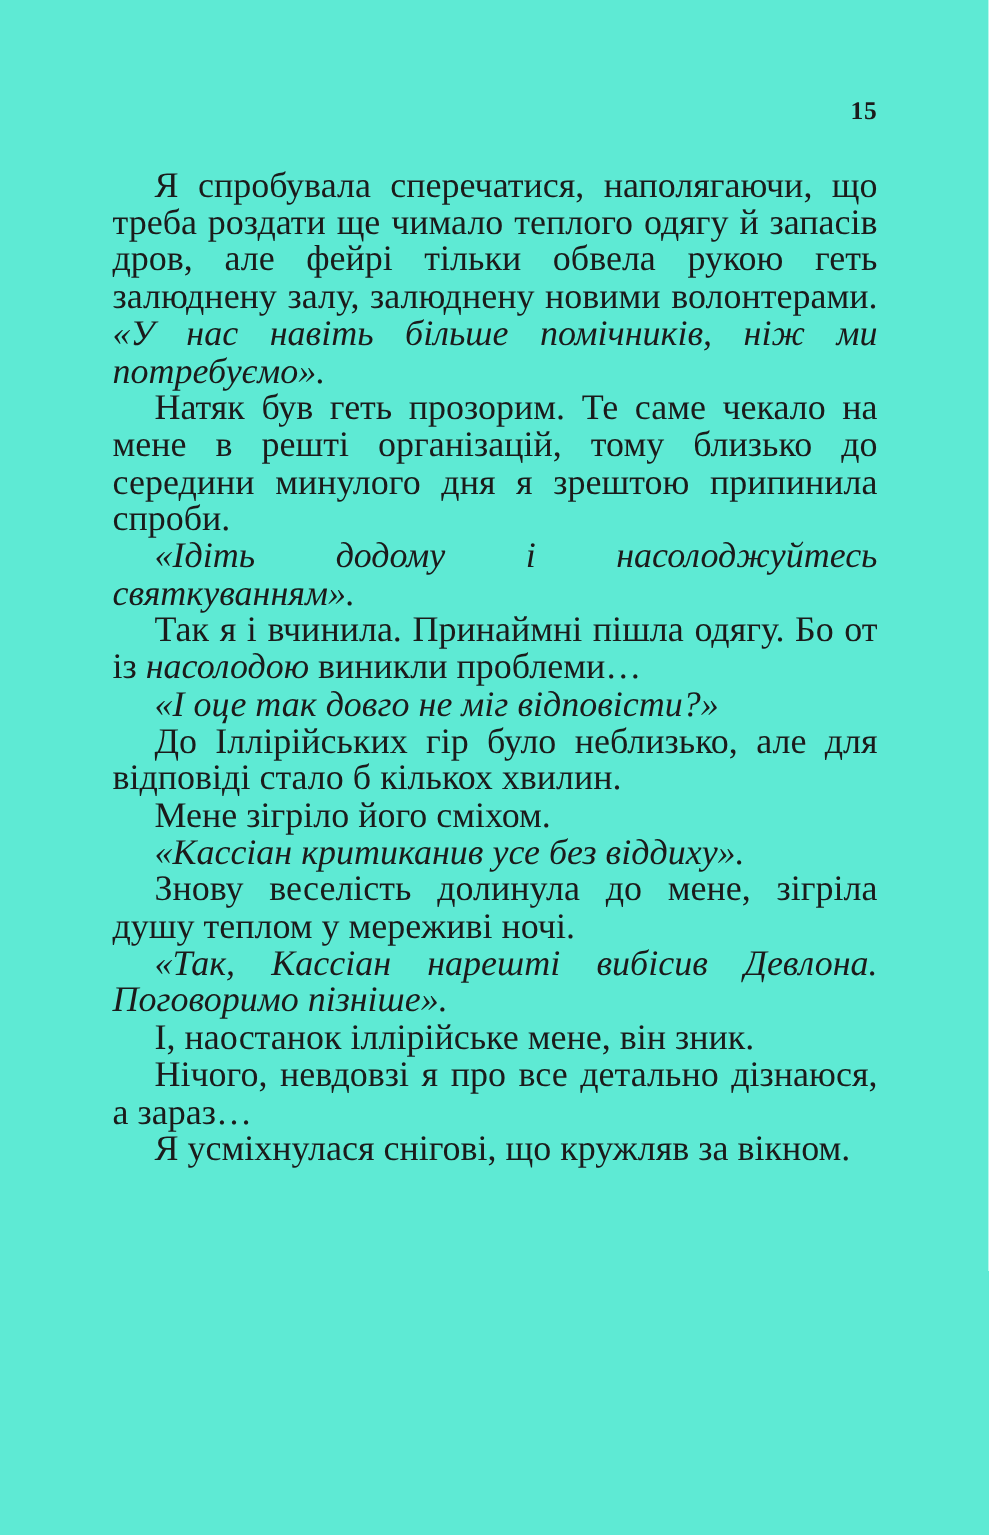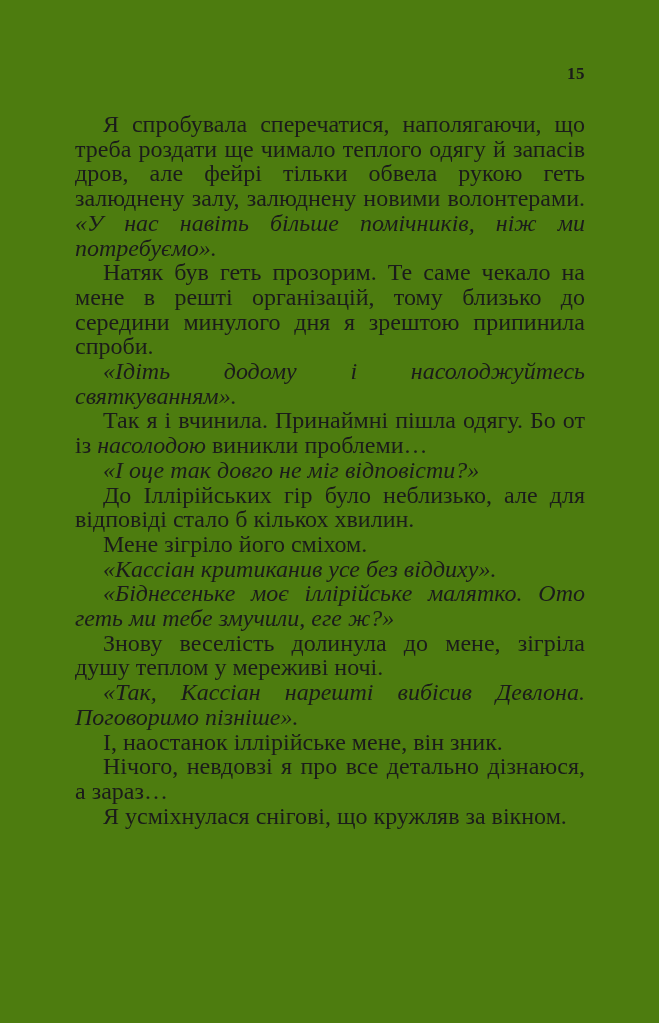--- a/index.html
+++ b/index.html
@@ -4,21 +4,21 @@
 <style>
   html, body {
     margin: 0;
     padding: 0;
     background: #ffffff;
   }
   .book-page {
     position: relative;
     width: 659px;
     height: 1023px;
-    background: #4d7c0f;
+    background: #5eead4;
     font-family: "Liberation Serif", "DejaVu Serif", serif;
     color: #1b1b1b;
     overflow: hidden;
     box-sizing: border-box;
   }
   .page-number {
     position: absolute;
     top: 64px;
     left: 75px;
     right: 74px;
@@ -52,20 +52,19 @@
   <div class="page-number">15</div>
   <div class="page-body">
       <p><span>Я спробувала сперечатися, наполягаючи, що треба роздати ще чимало теплого одягу й запасів дров, але фейрі тільки обвела рукою геть залюднену залу, залюднену новими волонтерами. </span><span class="run-italic">«У нас навіть більше помічників, ніж ми потребуємо».</span></p>
       <p><span>Натяк був геть прозорим. Те саме чекало на мене в решті організацій, тому близько до середини минулого дня я зрештою припинила спроби.</span></p>
       <p><span class="run-italic">«Ідіть додому і насолоджуйтесь святкуванням».</span></p>
       <p><span>Так я і вчинила. Принаймні пішла одягу. Бо от із </span><span class="run-italic">насолодою</span><span> виникли проблеми…</span></p>
       <p><span class="run-italic">«І оце так довго не міг відповісти?»</span></p>
       <p><span>До Іллірійських гір було неблизько, але для відповіді стало б кількох хвилин.</span></p>
       <p><span>Мене зігріло його сміхом.</span></p>
       <p><span class="run-italic">«Кассіан критиканив усе без віддиху».</span></p>
-      <p><span class="run-italic">«Біднесеньке моє іллірійське малятко. Ото геть ми тебе змучили, еге ж?»</span></p>
       <p><span>Знову веселість долинула до мене, зігріла душу теплом у мереживі ночі.</span></p>
       <p><span class="run-italic">«Так, Кассіан нарешті вибісив Девлона. Поговоримо пізніше».</span></p>
       <p><span>І, наостанок іллірійське мене, він зник.</span></p>
       <p><span>Нічого, невдовзі я про все детально дізнаюся, а зараз…</span></p>
       <p><span>Я усміхнулася снігові, що кружляв за вікном.</span></p>
     </div>
 </div>
 
 </body></html>

